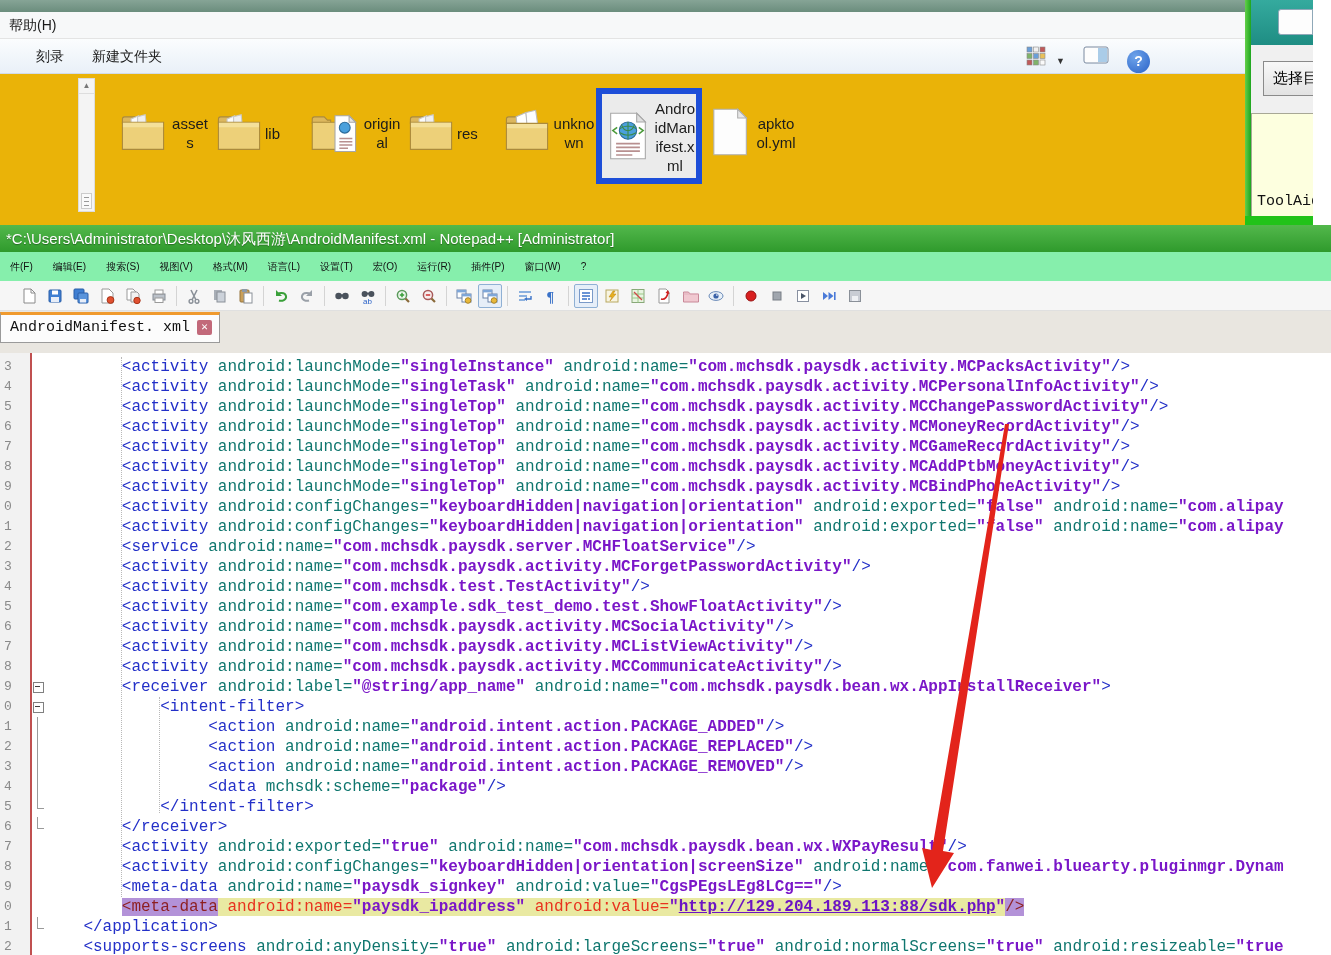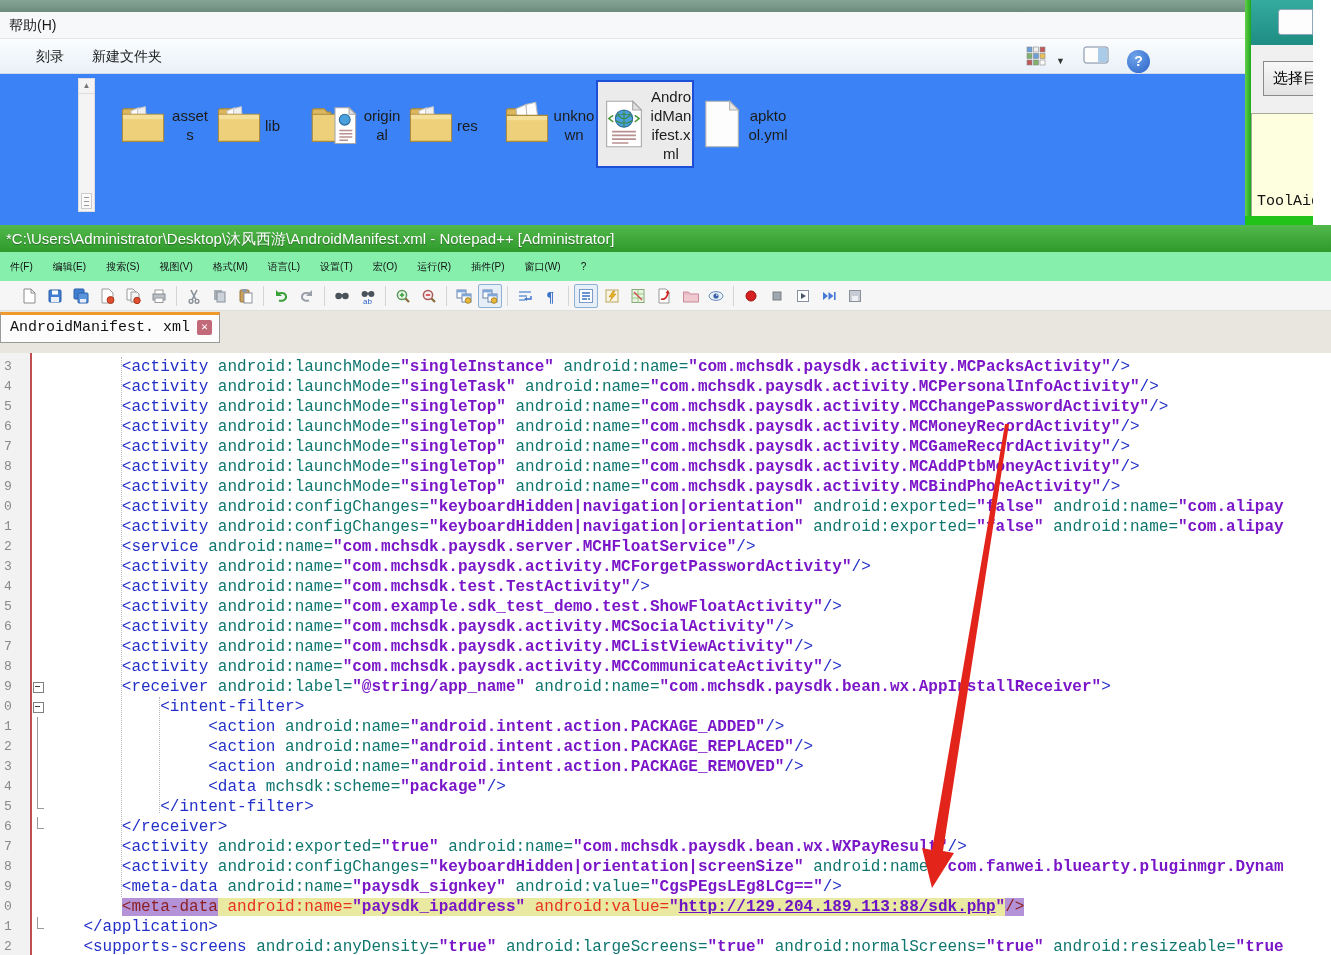--- a/index.html
+++ b/index.html
@@ -4,36 +4,36 @@
 <style>
   html,body{margin:0;padding:0;background:#cfd4da;}
   .stage{position:relative;width:1331px;height:955px;overflow:hidden;background:#fff;
          font-family:"Liberation Sans","DejaVu Sans",sans-serif;}
 
   
   .top-strip{position:absolute;left:0;top:0;width:1245px;height:12px;
     background:linear-gradient(180deg,#86a496,#6b8d7d);}
 
   
-  .explorer{position:absolute;left:0;top:12px;width:1245px;height:213px;background:#3b82f6;}
+  .explorer{position:absolute;left:0;top:12px;width:1245px;height:213px;background:#eab308;}
   .exp-menubar{height:26px;background:#f7f8f9;border-bottom:1px solid #e4e4e4;
     font-size:14px;color:#1a1a1a;line-height:26px;padding-left:9px;}
   .exp-toolbar{position:relative;height:34px;background:linear-gradient(180deg,#fbfdfe,#e9f0f8);
     border-bottom:1px solid #d2dcea;font-size:14px;color:#1a1a1a;line-height:34px;}
   .exp-btn{display:inline-block;padding:0 12px;cursor:default;}
   .exp-btn.burn{margin-left:24px;}
   .exp-tools-right{position:absolute;right:95px;top:5px;display:flex;align-items:center;gap:18px;}
   .exp-caret{font-size:9px;color:#333;margin-left:-10px;}
   .help-circle{width:23px;height:23px;border-radius:50%;
     background:radial-gradient(circle at 35% 30%,#6ea4ea,#2a62c8);color:#fff;font-weight:bold;
     font-size:14px;text-align:center;line-height:23px;}
   .exp-files{position:absolute;left:116px;top:68px;display:flex;}
   .file-item{width:94px;display:flex;flex-direction:row;align-items:center;padding:5px 0 3px 0;
     border:1px solid transparent;}
-  .file-item.selected{background:#ebebeb;border:2px solid #1d4ed8;}
+  .file-item.selected{background:#ebebeb;border:6px solid #1d4ed8;margin-top:8px;}
   .file-icon{height:54px;}
   .file-icon svg{width:52px;height:52px;}
   .file-label{font-size:15px;color:#1c1c1c;text-align:center;line-height:19px;max-width:82px;
     word-break:break-all;}
   .exp-scroll{position:absolute;left:78px;top:66px;width:15px;height:132px;background:#f4f4f4;
     border:1px solid #ddd;}
   .exp-scroll .up{height:14px;border-bottom:1px solid #ddd;text-align:center;font-size:8px;color:#777;line-height:14px;}
   .exp-scroll .grip{position:absolute;bottom:2px;left:2px;right:2px;height:14px;border:1px solid #ccc;background:#fafafa;}
   .exp-scroll .grip i{display:block;height:1px;background:#999;margin:3px 2px 0 2px;}
 

